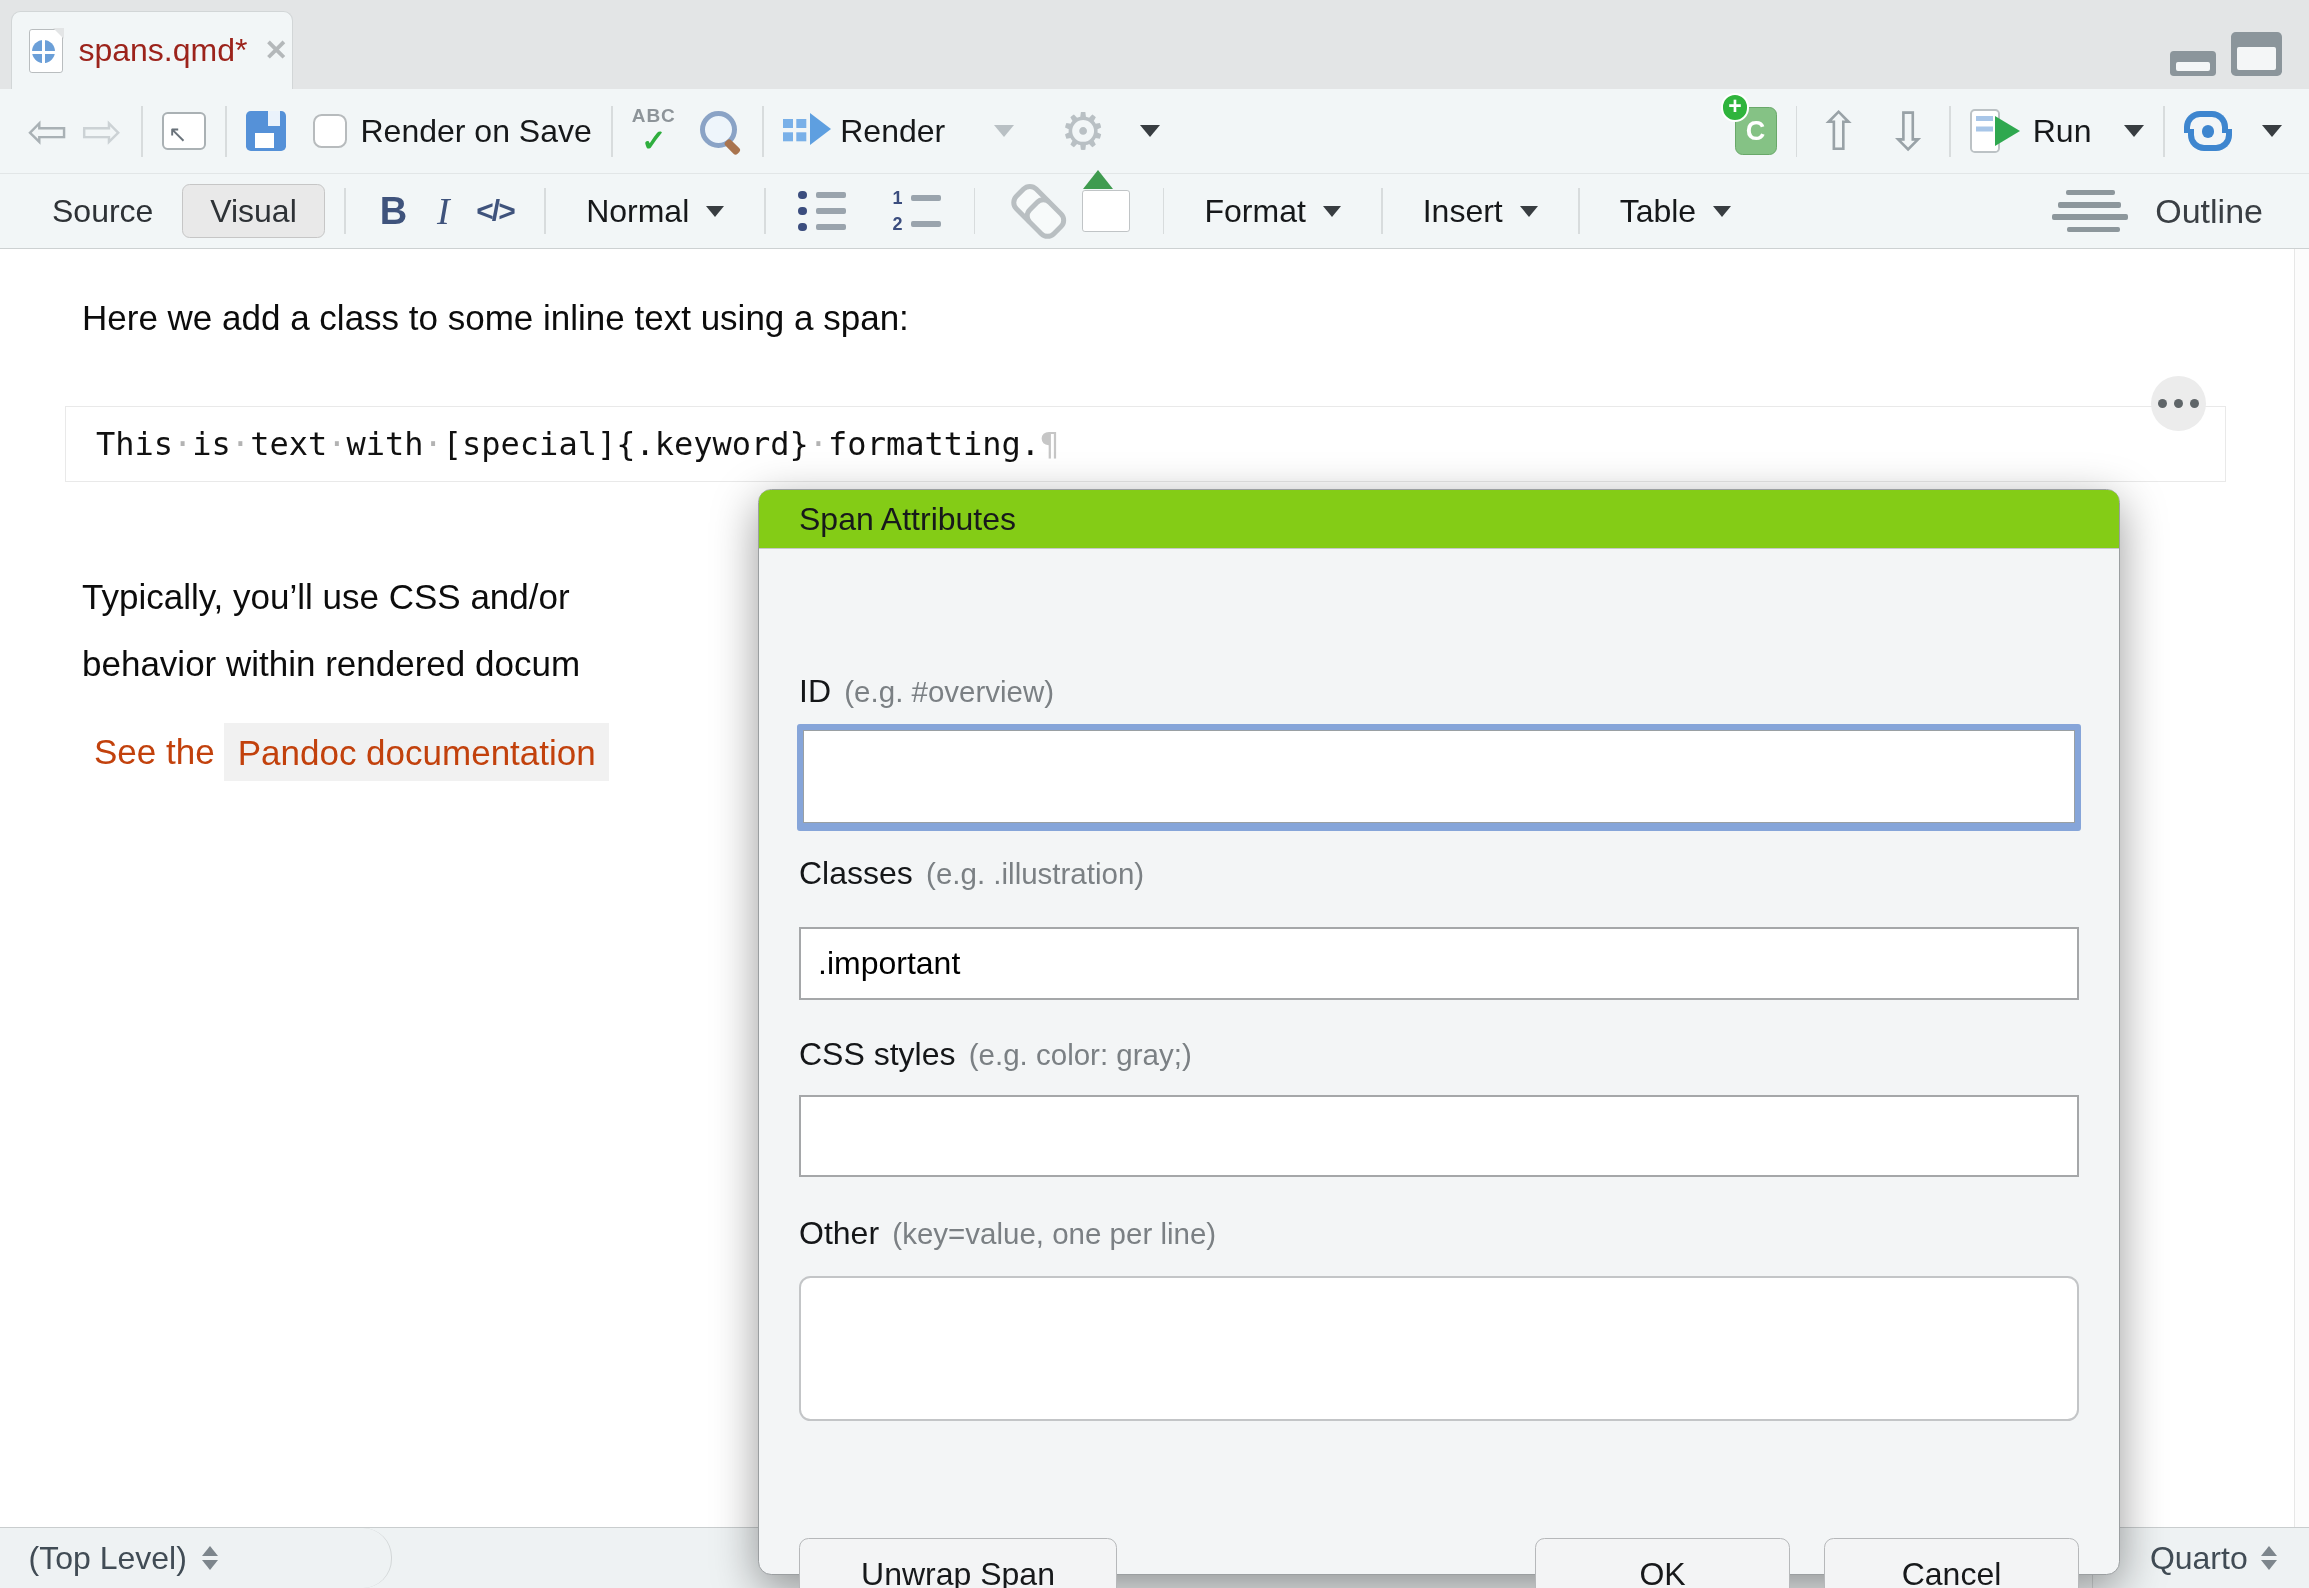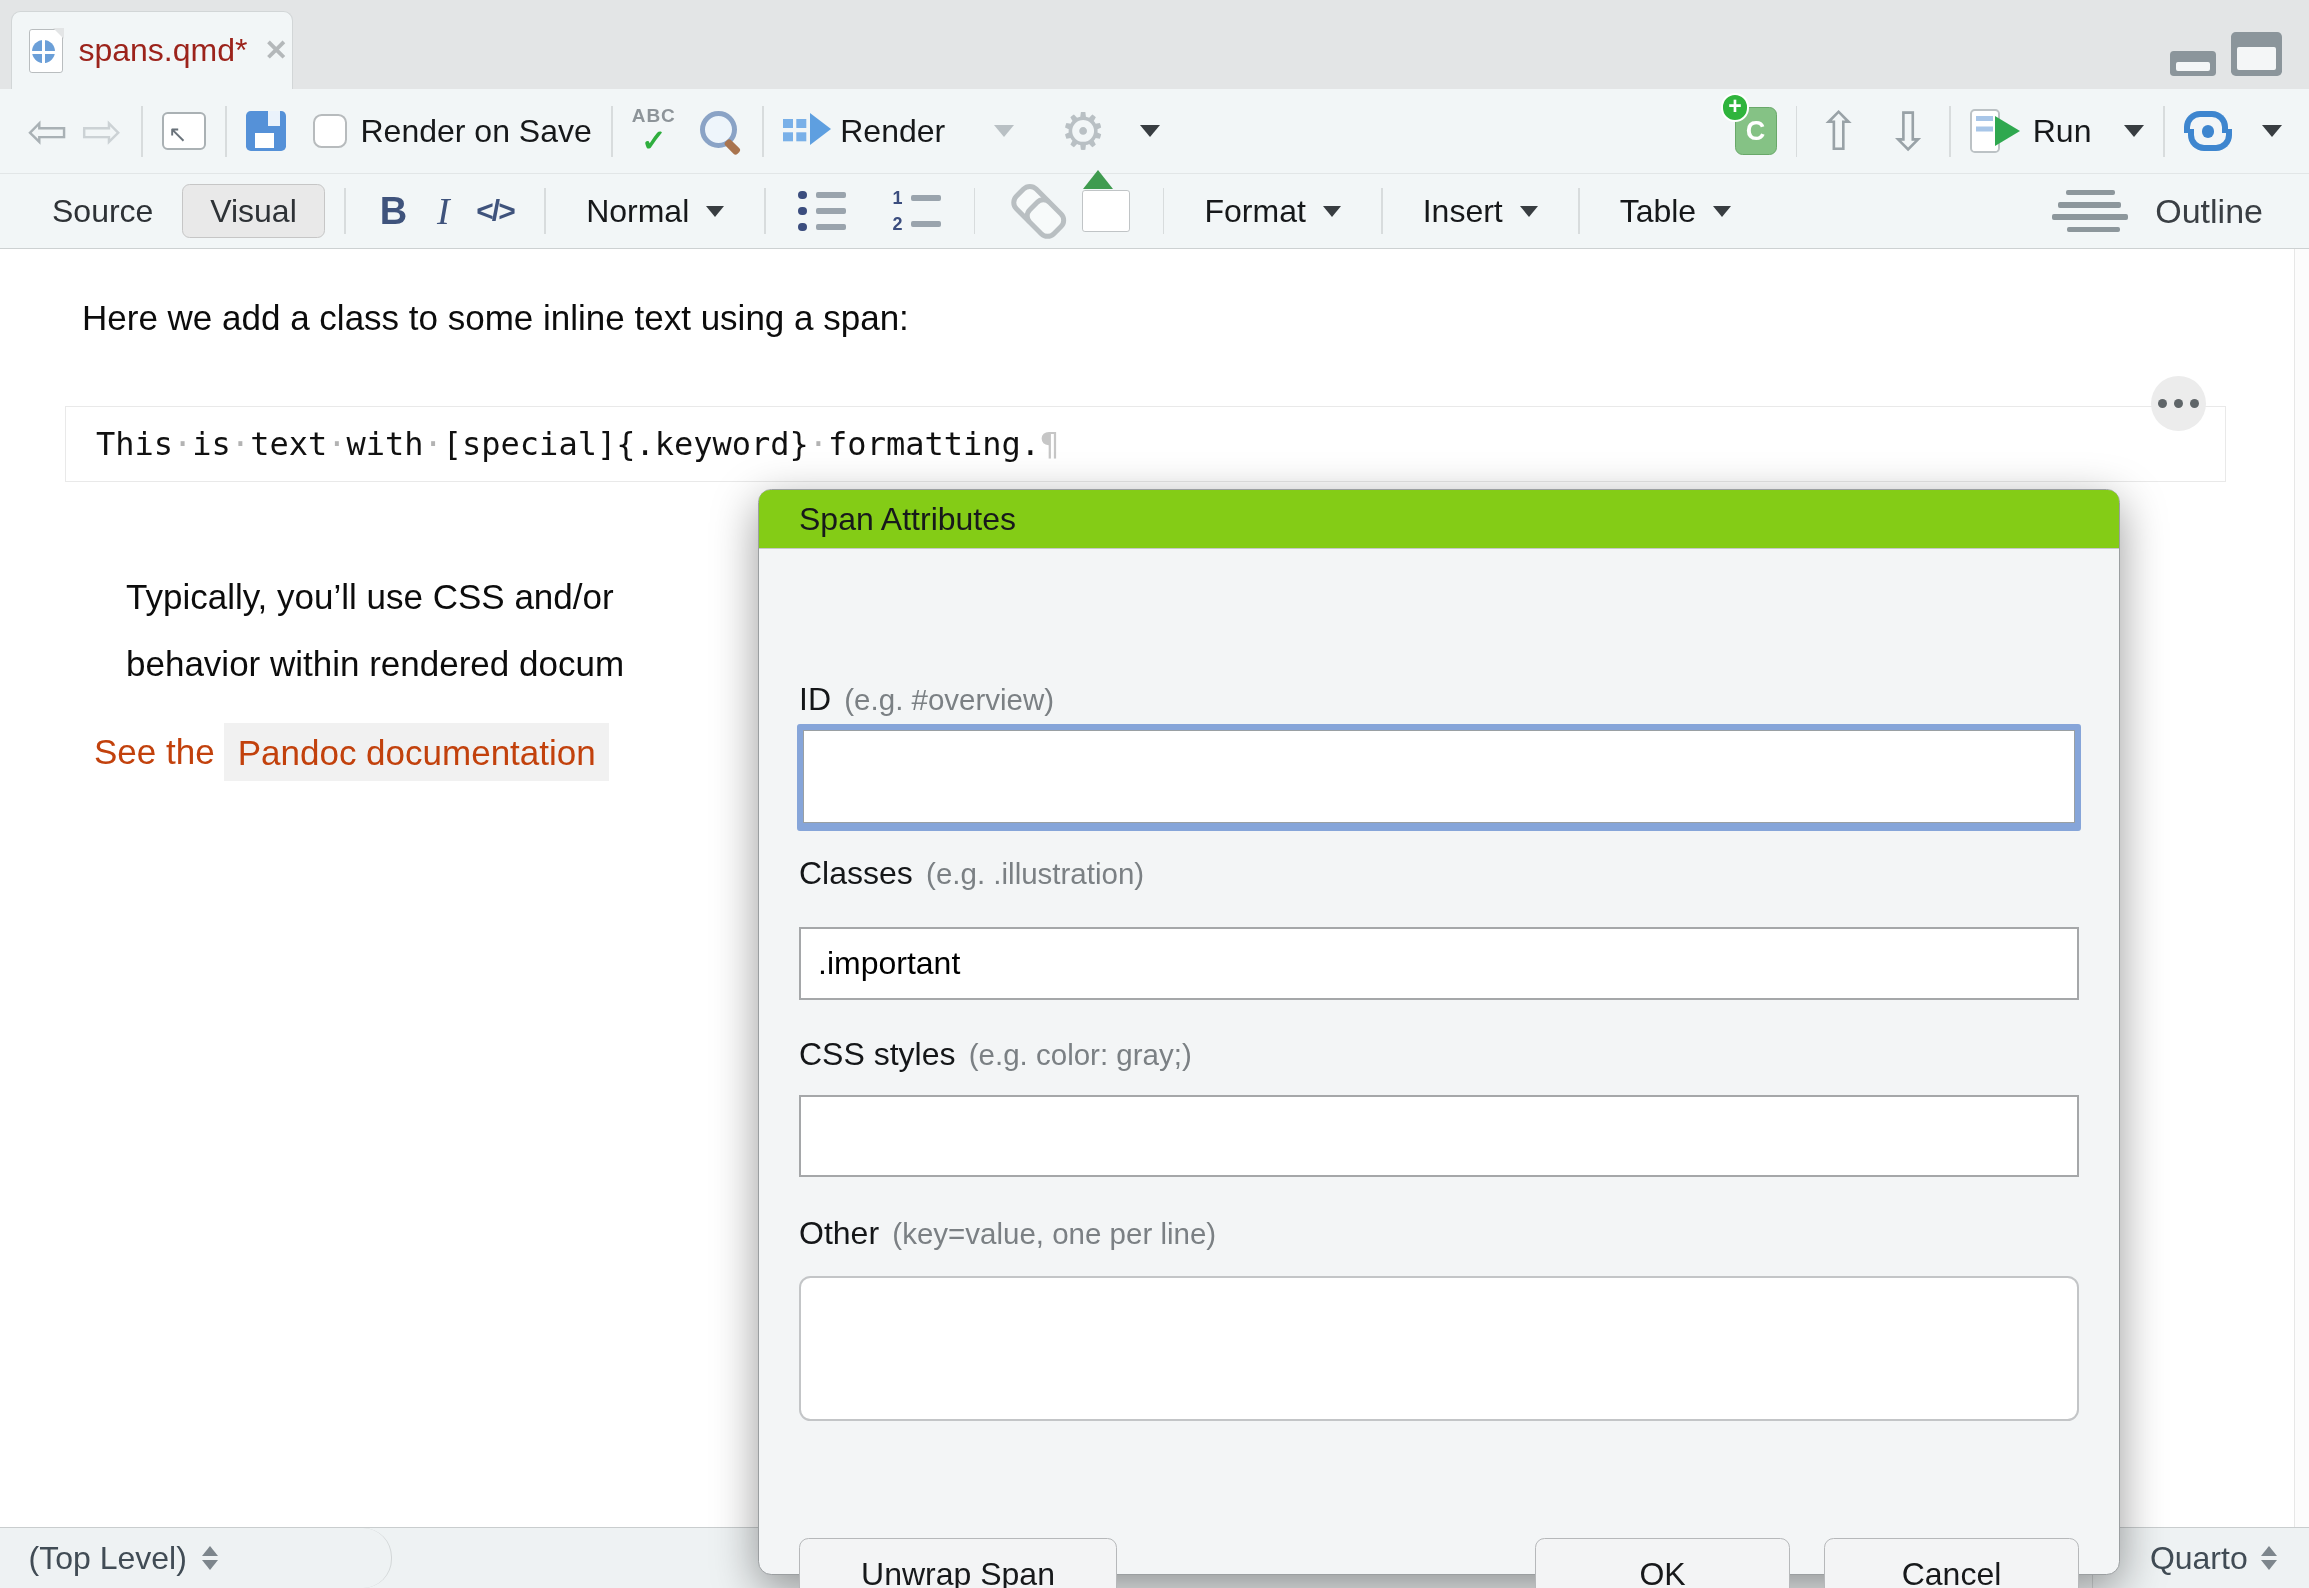--- a/index.html
+++ b/index.html
@@ -123,21 +123,21 @@
   .scrollgutter { position:absolute; right:0; top:0; width:15px; height:100%; background:#fcfcfc; border-left:1.9px solid #e7e7e7; }
   .para1 { position:absolute; left:82px; top:49px; font-size:35px; color:#0c0c0c; }
   .codeblock { position:absolute; left:65px; top:157px; width:2161px; height:76px; background:#fff;
     border:1.9px solid #e9e9e9; display:flex; align-items:center; padding-left:30px;
     font-family:"DejaVu Sans Mono", monospace; font-size:32px; color:#111; white-space:pre; }
   .codeblock .dot { color:#b3b3b3; }
   .codeblock .pilcrow { color:#c6c6c6; }
   .morebtn { position:absolute; left:2151px; top:127px; width:55px; height:55px; border-radius:50%;
     background:#ececec; display:flex; align-items:center; justify-content:center; gap:6.7px; }
   .morebtn i { width:9.5px; height:9.5px; border-radius:50%; background:#5f6568; }
-  .para2 { position:absolute; left:82px; top:314px; font-size:35px; color:#0c0c0c; line-height:67px;margin-left:44px; }
+  .para2 { position:absolute; left:82px; top:314px; font-size:35px; color:#0c0c0c; line-height:67px; }
   .para3 { position:absolute; left:94px; top:483px; font-size:35px; color:#c2410c; }
   .linkchip { background:#f1f1f1; padding:9.5px 13.3px; }
 
   
   .statusbar { position:absolute; left:0; top:1527px; width:2309px; height:61px; background:#eef2f3;
     border-top:1.9px solid #c9cdce; }
   .status-left { position:absolute; left:0; top:0; width:392px; height:100%; border-right:1.9px solid #d2d6d7;
     display:flex; align-items:center; padding-left:28.5px; gap:15px;border-radius:29px; }
   .status-right { position:absolute; right:15px; top:0; width:202px; height:100%; border-left:1.9px solid #d2d6d7;
     display:flex; align-items:center; justify-content:flex-end; padding-right:17px; gap:13.3px; }
@@ -347,21 +347,21 @@
         <span class="dn"></span>
       </span>
   </div>
 </div>
 
 <div class="dialog">
   <div class="dlg-header">
     <span class="dlg-title">Span Attributes</span>
   </div>
   <div class="dlg-body">
-    <div class="fld-label" style="top:132px">
+    <div class="fld-label" style="top:124px">
       <span>ID</span><span class="hint">(e.g. #overview)</span>
     </div>
     <div class="focus-ring" style="top:175px; height:107px">
       <input class="txt" style="height: 93px;" value="">
     </div>
 
     <div class="fld-label" style="top:306px">
       <span>Classes</span><span class="hint">(e.g. .illustration)</span>
     </div>
     <input class="txt plain" style="top: 378px; height: 73px;" value=".important">

